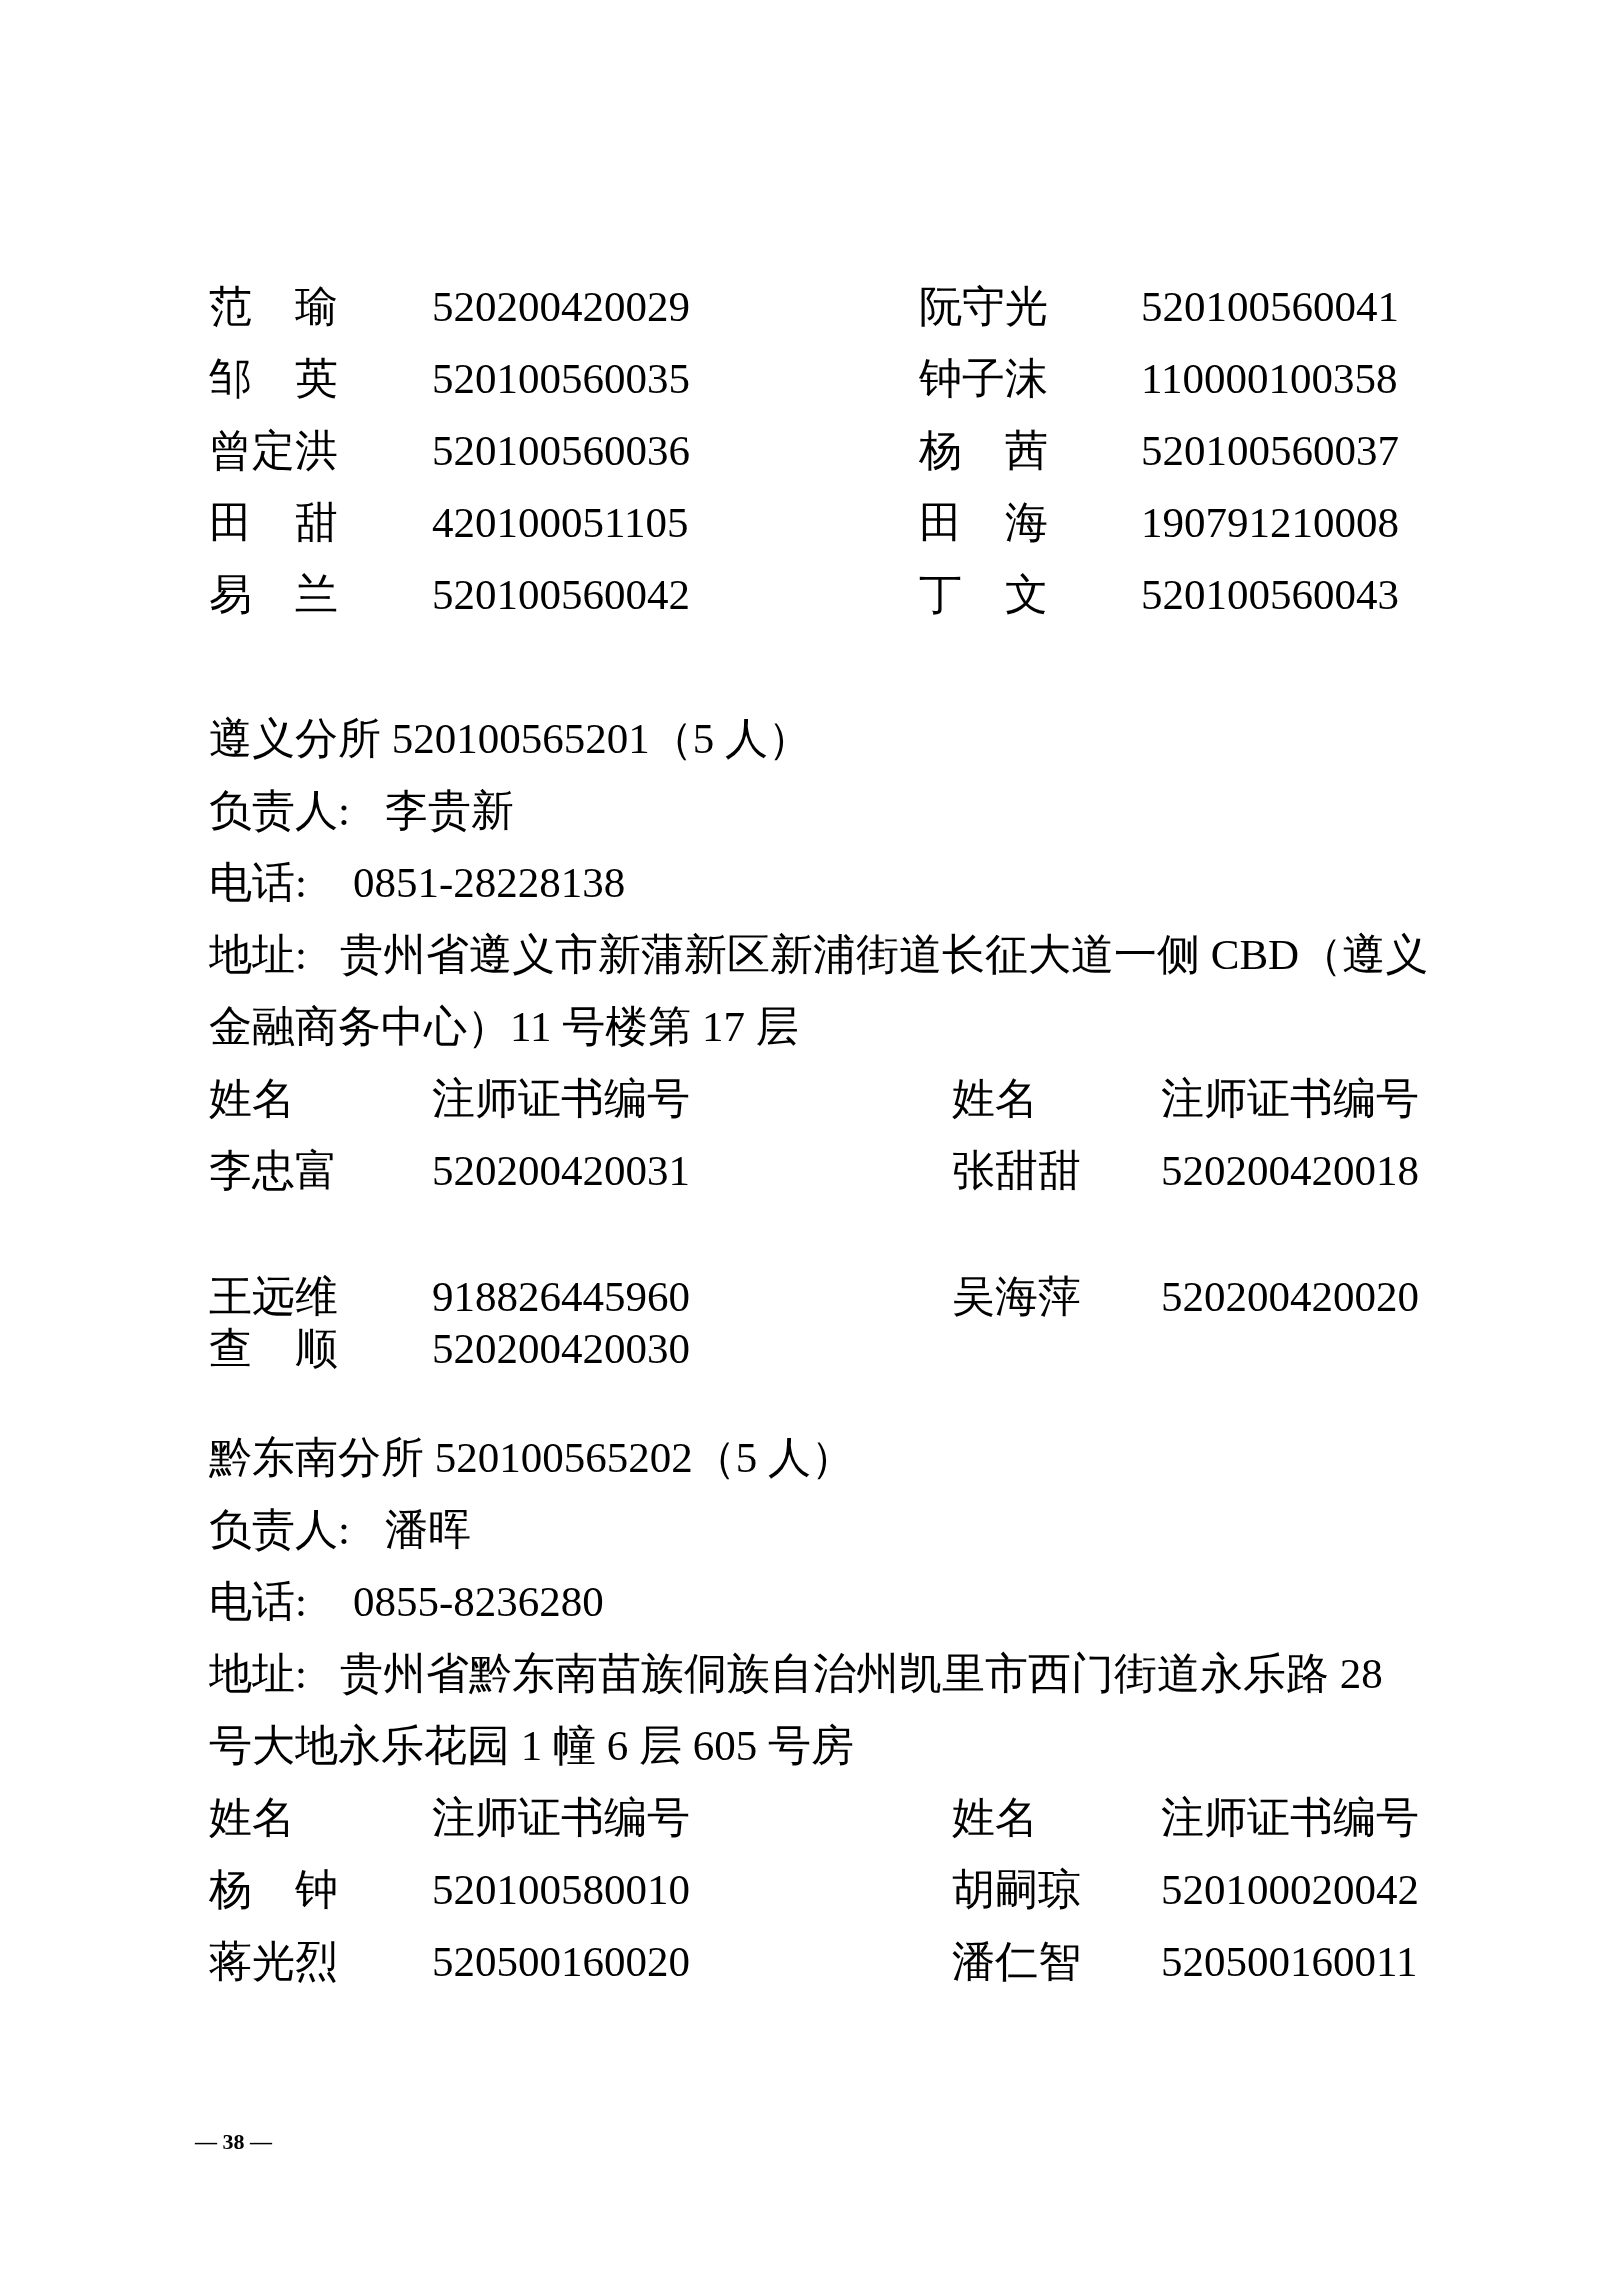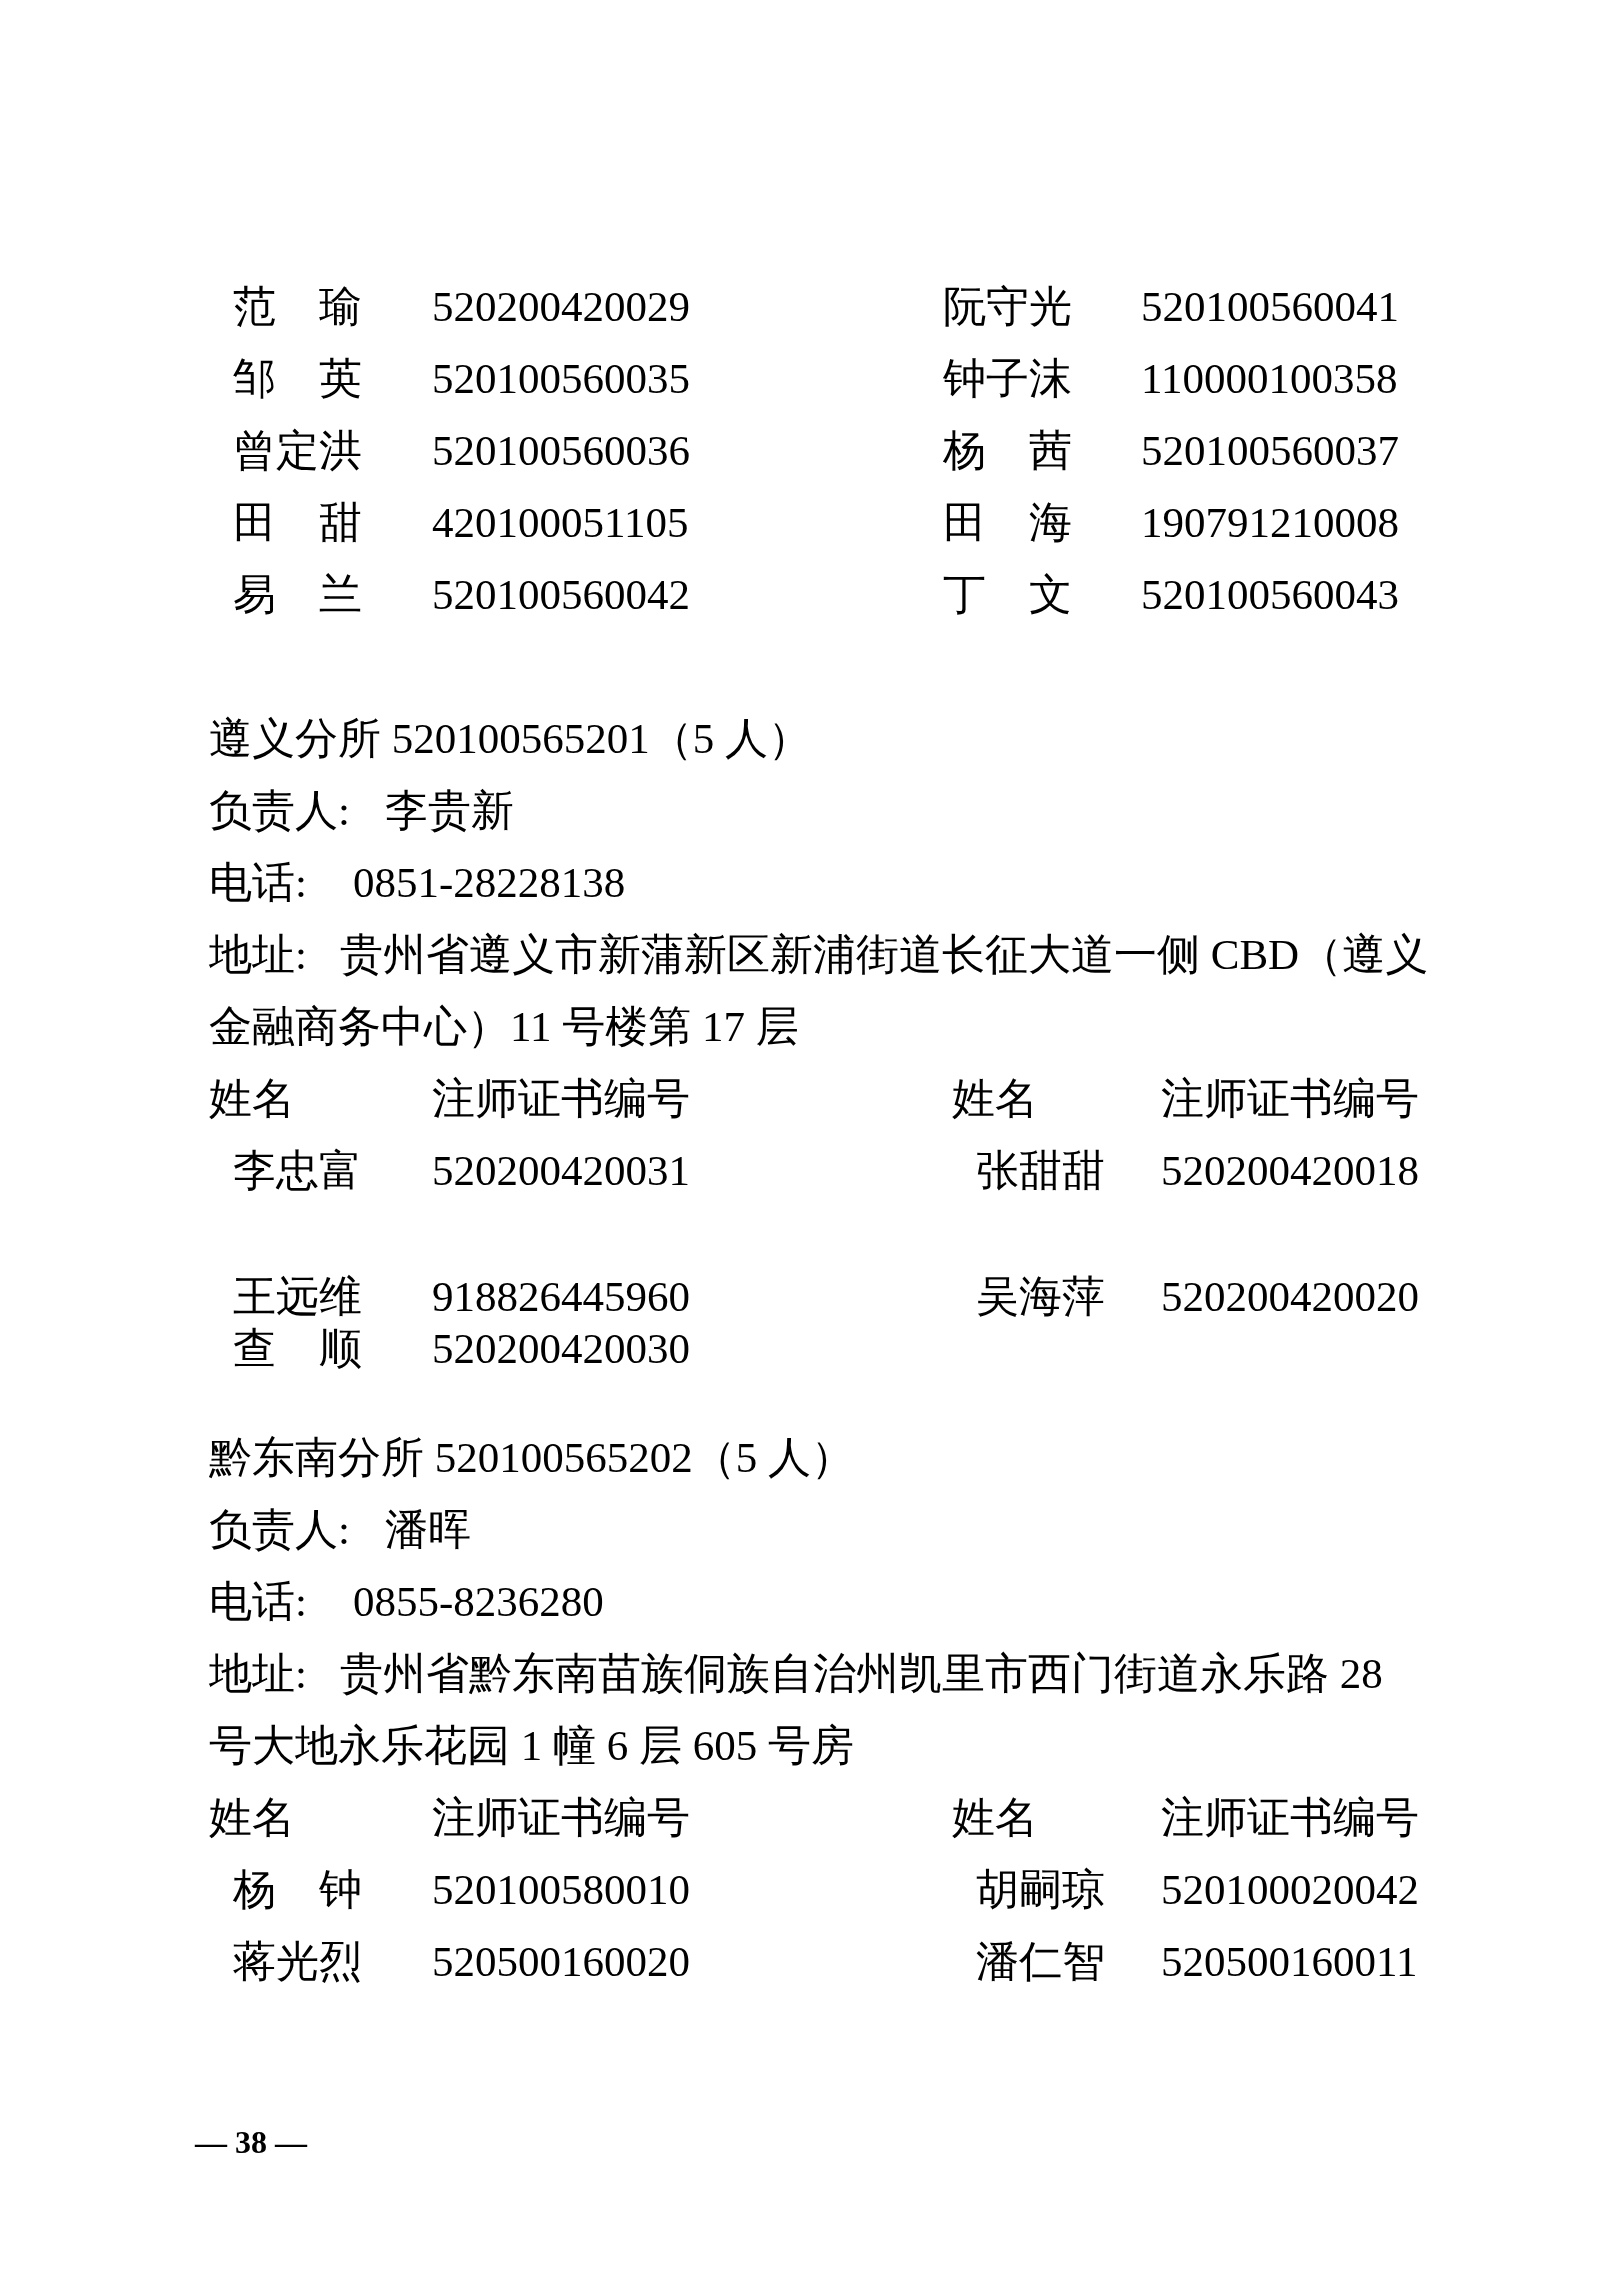--- a/index.html
+++ b/index.html
@@ -41,36 +41,35 @@
   .l-name  { left: 209px;  width: 129px; }
   .l-no    { left: 432px; }
   .r-name  { left: 919px; width: 129px; }
   .r-no    { left: 1141px; }
   
   .s-r-name { left: 952px; width: 129px; }
   .s-r-no   { left: 1161px; }
   .jname {
     text-align: justify;
     text-align-last: justify;
-    margin-left: 24px;
   }
   .head-c { }
   .lab    { left: 209px; }
   .val-manager { left: 385px; text-align: right; }
   .val-phone   { left: 353px; }
   .val-addr    { left: 340px; }
   .title-cell  { left: 209px; }
   .addr2-cell  { left: 209px; }
   .footer {
     position: absolute;
     left: 195px;
     top: 2119px;
     height: 46px;
     line-height: 46px;
-    font-size: 32px;
+    font-size: 22px;
     font-weight: bold;
     white-space: nowrap;
   }
 </style>
 </head>
 <body>
 
 <div class="page">
 
   <div class="line" style="top:271px">

